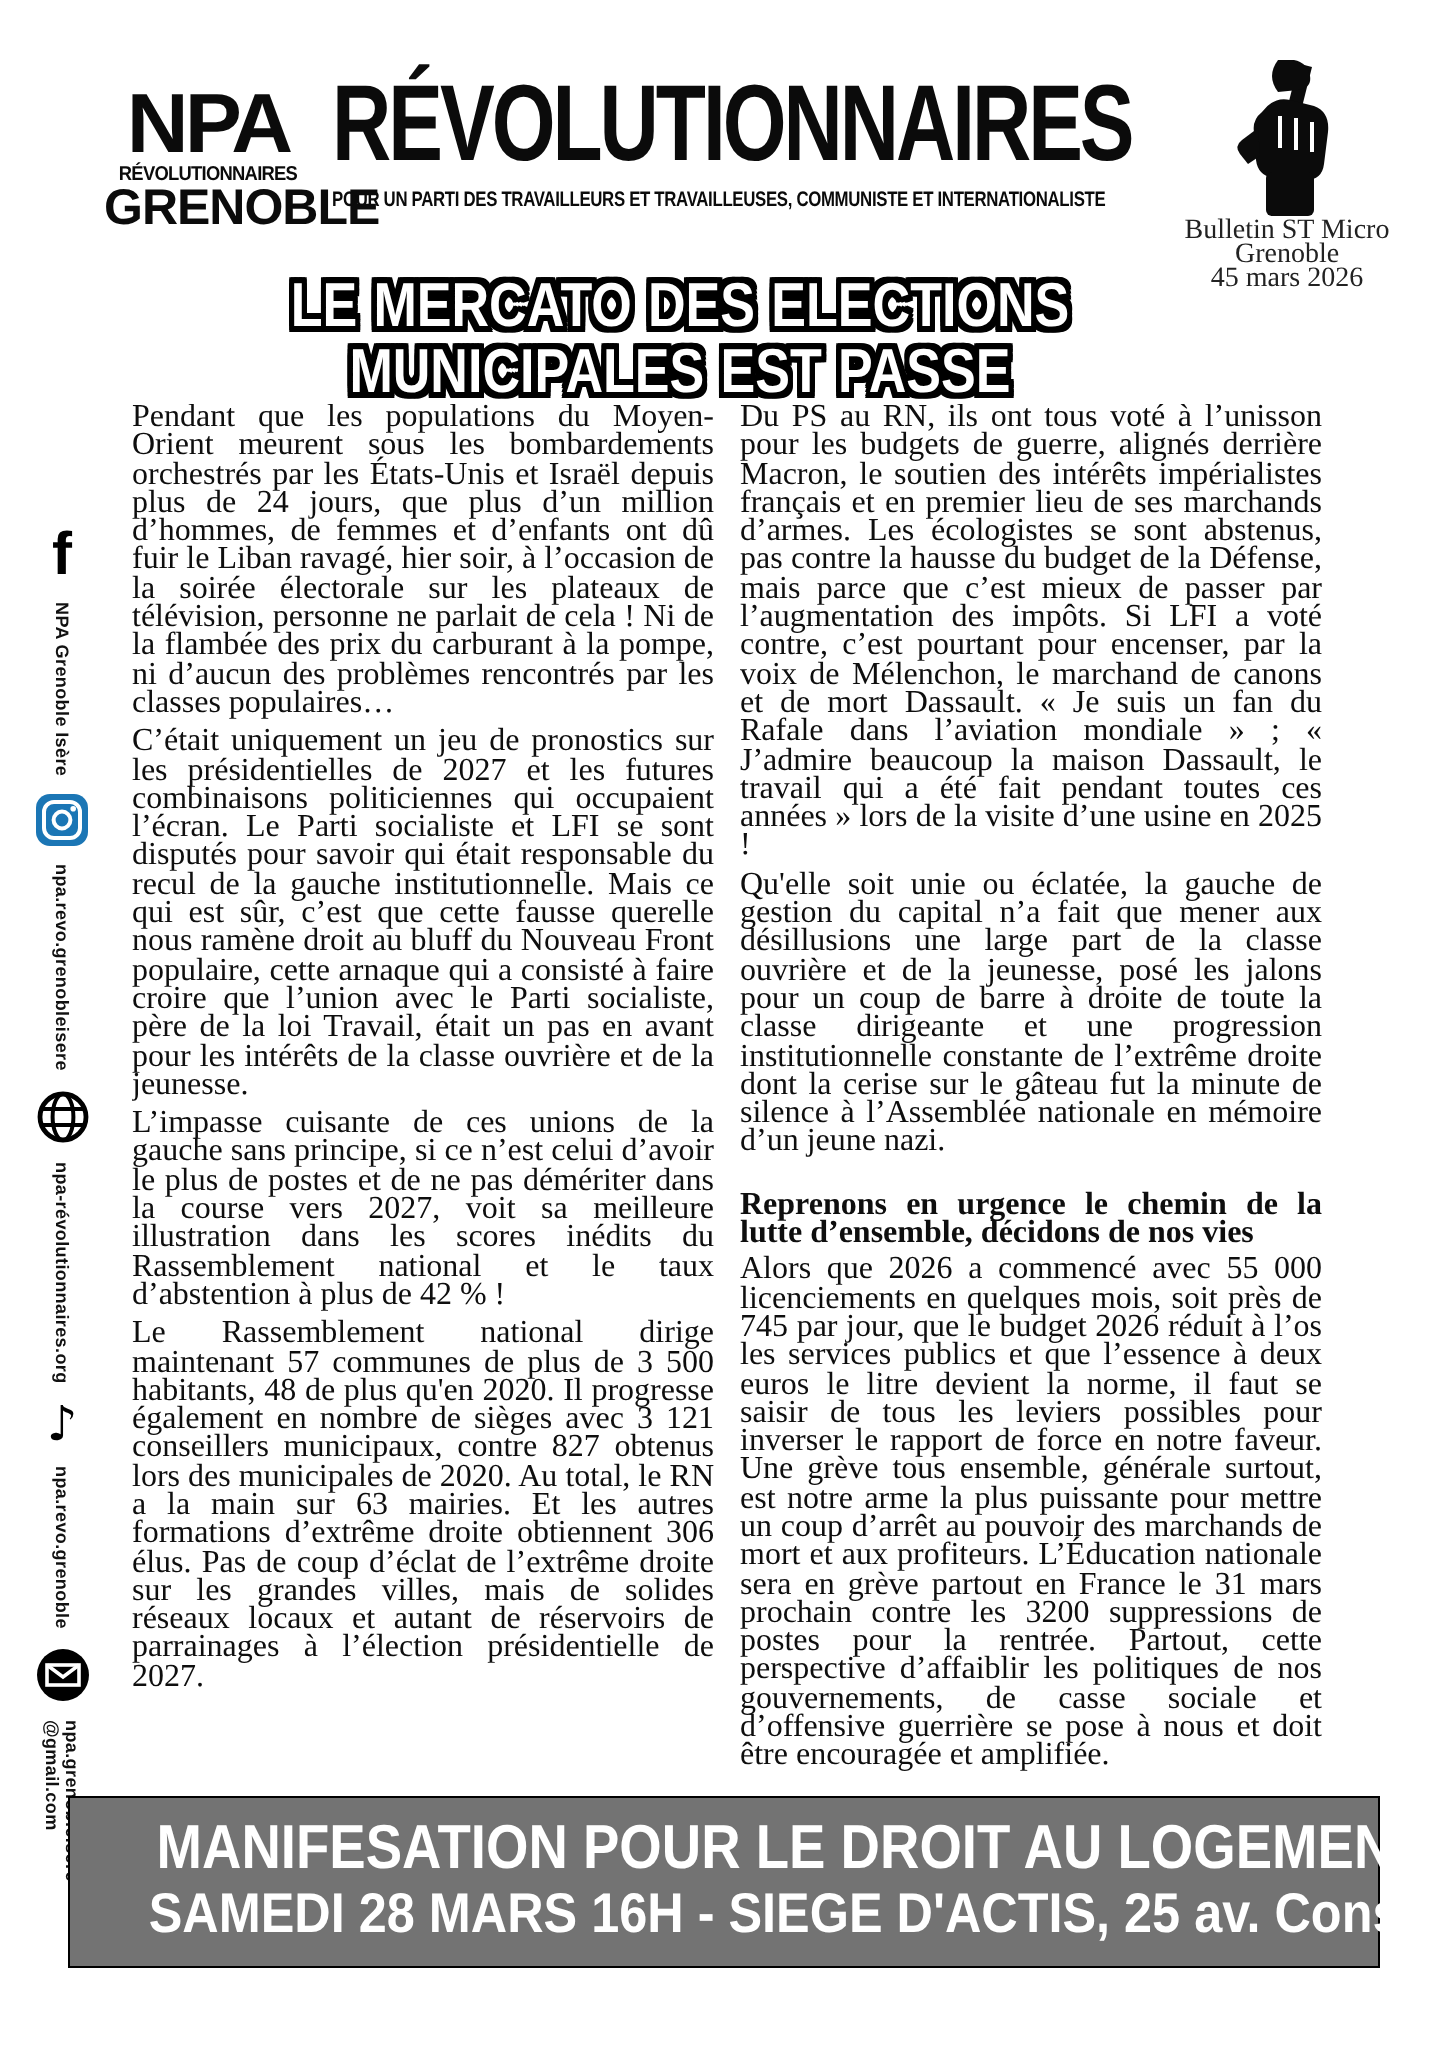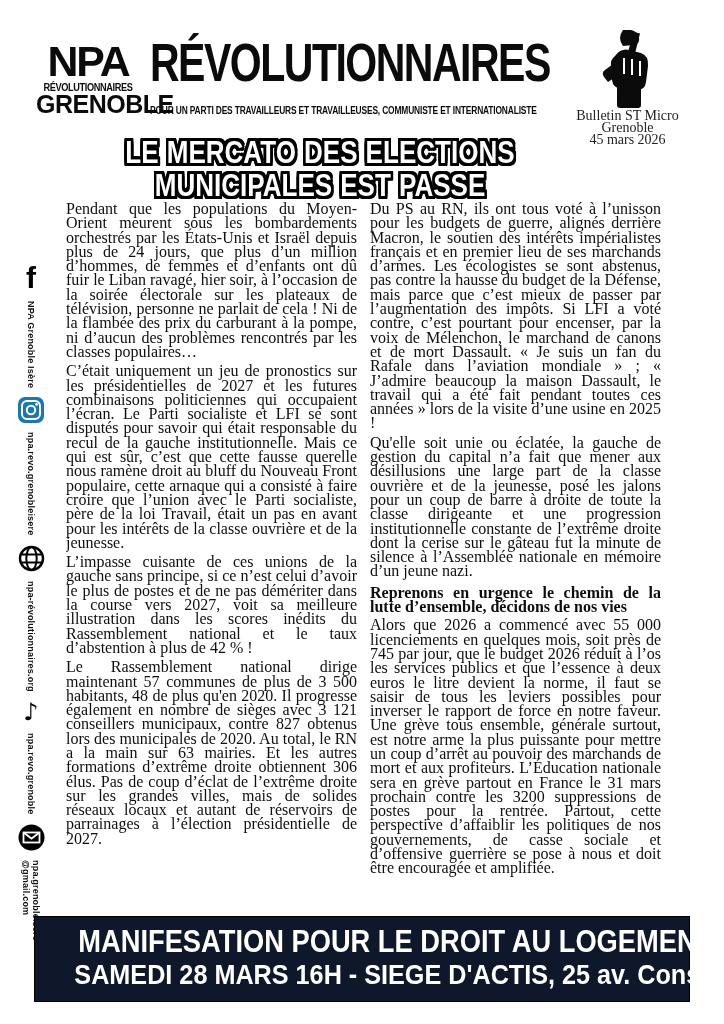--- a/index.html
+++ b/index.html
@@ -1,35 +1,35 @@
 <!DOCTYPE html>
 <html><head>
 <meta charset="utf-8">
 <style>
   html,body{margin:0;padding:0;}
   body{width:724px;height:1024px;background:#e8e8e8;font-family:"Liberation Serif",serif;}
   .page{position:relative;width:724px;height:1024px;background:#ffffff;overflow:hidden;color:#111;}
 
   
-  .masthead{position:absolute;top:30px;left:0;width:624px;height:110px;}
+  .masthead{position:absolute;top:30px;left:16px;width:624px;height:110px;}
   .npa-logo{position:absolute;left:36px;top:12px;width:104px;text-align:center;font-family:"Liberation Sans",sans-serif;font-weight:bold;color:#0b0b0b;}
   .npa-logo-npa{font-size:42px;line-height:40px;letter-spacing:-2px;transform:scaleX(1.02);transform-origin:center;}
   .npa-logo-rev{font-size:10px;line-height:11px;letter-spacing:-0.4px;transform:scaleX(0.92);transform-origin:center;white-space:nowrap;}
   .npa-logo-city{font-size:25px;line-height:22px;letter-spacing:-0.5px;}
   .masthead-center{position:absolute;left:150px;top:6px;width:385px;text-align:left;}
   .masthead-title{white-space:nowrap;}
   .masthead-title .cond{display:inline-block;font-family:"Liberation Sans",sans-serif;font-weight:bold;font-size:54px;line-height:52px;letter-spacing:-2px;transform:scaleX(0.76);transform-origin:left center;color:#0b0b0b;}
-  .masthead-subtitle{margin-top:12px;white-space:nowrap;}
+  .masthead-subtitle{margin-top:2px;white-space:nowrap;}
   .masthead-subtitle .cond{display:inline-block;font-family:"Liberation Sans",sans-serif;font-weight:bold;font-size:10.5px;letter-spacing:-0.2px;transform:scaleX(0.80);transform-origin:left center;color:#0b0b0b;}
   .masthead-right{position:absolute;left:565px;top:0px;width:125px;text-align:center;}
   .fist-icon{display:block;margin:0 auto;}
   .bulletin-info{margin-top:2px;font-family:"Liberation Serif",serif;font-size:14px;line-height:12px;color:#222;}
 
   
-  .headline{position:absolute;top:136px;left:0;width:640px;text-align:center;}
+  .headline{position:absolute;top:136px;left:0;width:640px;text-align:center;padding-left:20px;}
   .outline{color:#fff;font-family:"Liberation Sans",sans-serif;font-weight:bold;
     text-shadow:
       -3px -3px 0 #000, -3px 0 0 #000, -3px 3px 0 #000,
       0 -3px 0 #000, 0 3px 0 #000,
       3px -3px 0 #000, 3px 0 0 #000, 3px 3px 0 #000,
       -2px -3px 0 #000, 2px -3px 0 #000, -2px 3px 0 #000, 2px 3px 0 #000,
       -3px -2px 0 #000, 3px -2px 0 #000, -3px 2px 0 #000, 3px 2px 0 #000;}
   .headline-1 .outline{display:inline-block;font-size:31px;line-height:33px;letter-spacing:0px;word-spacing:1px;transform:scaleX(0.84);transform-origin:center;}
   .headline-2{margin-top:0px;}
   .headline-2 .outline{display:inline-block;font-size:25px;line-height:27px;word-spacing:1px;transform:scaleX(0.86);transform-origin:center;}
@@ -38,24 +38,24 @@
   .sidebar{position:absolute;left:10px;top:264px;width:42px;display:flex;flex-direction:column;align-items:center;gap:9px;}
   .v-label{writing-mode:vertical-rl;font-family:"Liberation Sans",sans-serif;font-weight:bold;font-size:9px;letter-spacing:0.2px;color:#111;white-space:nowrap;}
   .v-label span{display:block;}
   .fb-glyph{font-family:"Liberation Sans",sans-serif;font-weight:bold;font-size:30px;line-height:28px;color:#000;}
   .note-glyph{font-family:"DejaVu Sans",sans-serif;font-weight:bold;font-size:24px;line-height:24px;color:#000;}
 
   
   .columns{position:absolute;left:66px;top:202px;width:596px;height:700px;display:flex;gap:13px;overflow:hidden;}
   .col{width:291px;text-align:justify;font-size:16px;line-height:14.3px;color:#0e0e0e;}
   .col p{margin:0 0 5px 0;}
-  .col p.bold{font-weight:bold;margin-top:7px;margin-bottom:4px;}
+  .col p.bold{font-weight:bold;margin-top:17px;margin-bottom:4px;}
 
   
-  .banner{position:absolute;left:34px;bottom:22px;width:656px;background:#0f172a;text-align:center;color:#fff;padding:8px 0 11px 0;border:1px solid #000;box-sizing:border-box;}
+  .banner{position:absolute;left:34px;bottom:40px;width:656px;background:#737373;text-align:center;color:#fff;padding:8px 0 11px 0;border:1px solid #000;box-sizing:border-box;}
   .banner .cond{display:inline-block;font-family:"Liberation Sans",sans-serif;font-weight:bold;transform-origin:center;white-space:nowrap;}
   .banner-line1 .cond{font-size:31px;line-height:34px;transform:scaleX(0.88);}
   .banner-line2 .cond{font-size:28px;line-height:31px;transform:scaleX(0.90);}
 </style>
 </head>
 <body>
 
 <div class="page">
 
   <header class="masthead">

